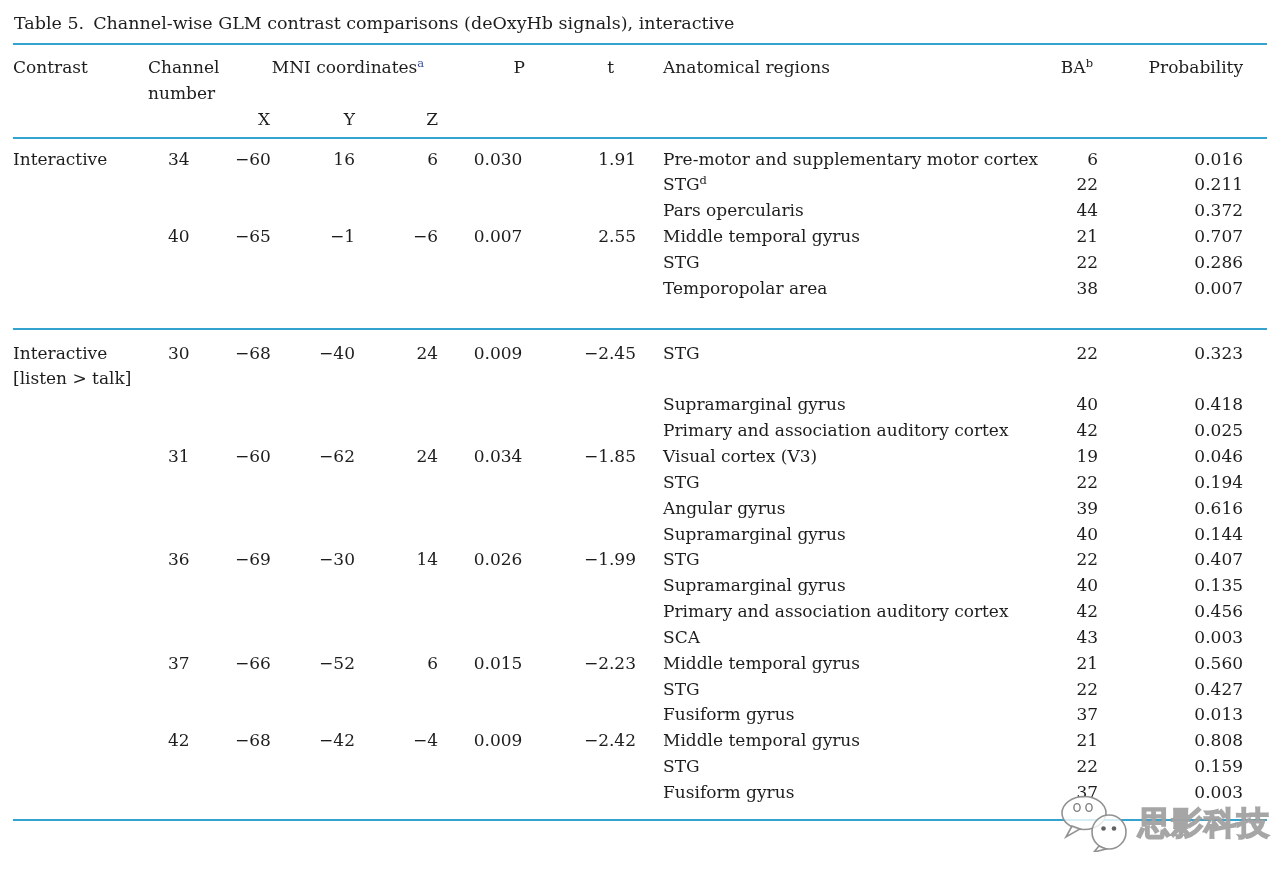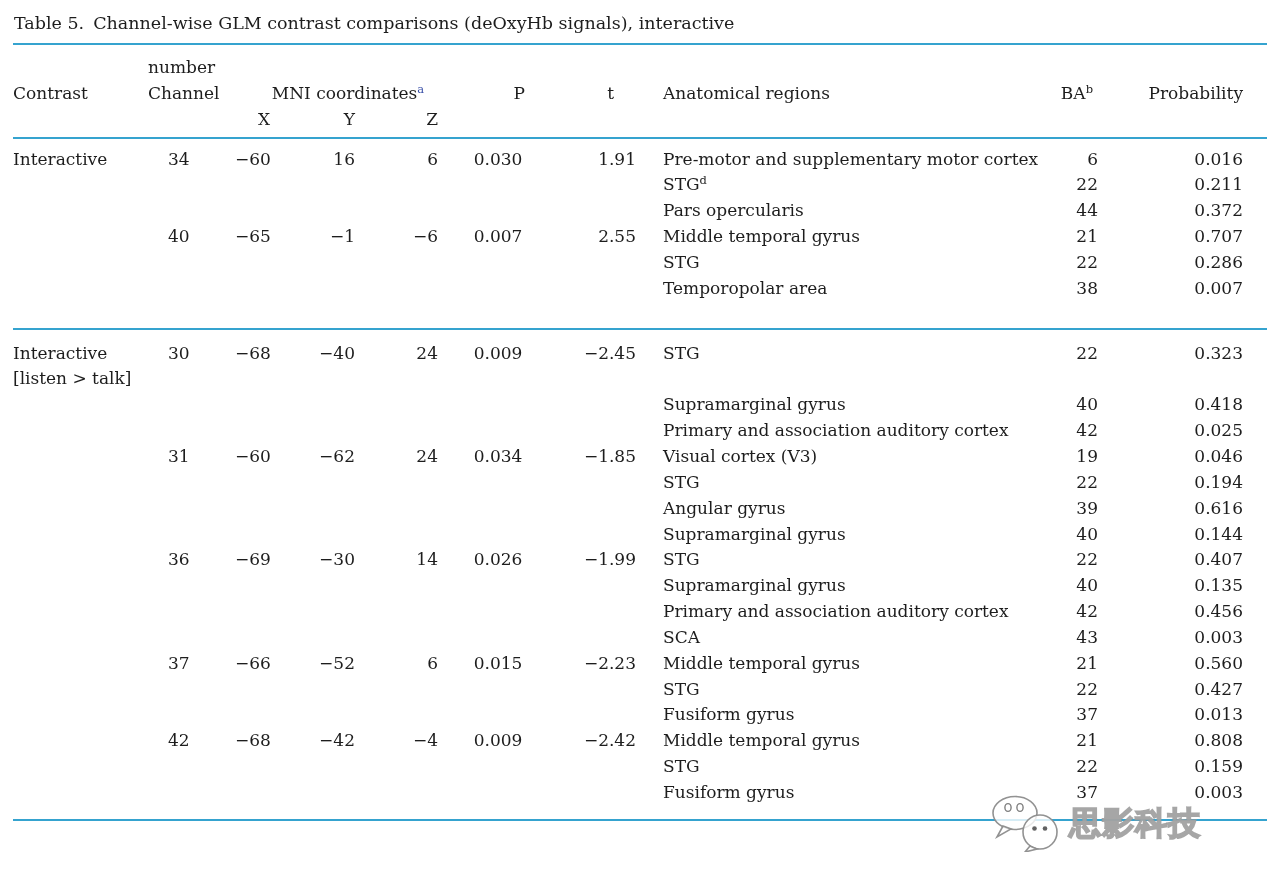--- a/index.html
+++ b/index.html
@@ -51,21 +51,21 @@
 
   .sec tr:first-child td { padding-top: 8px; }
   .sec tr:last-child td { padding-bottom: 26px; }
   #sec1 tr:first-child td { padding-top: 11px; }
   #sec1 tr:last-child td { padding-bottom: 13px; }
 
   sup { font-size: 11.5px; line-height: 0; vertical-align: 6px; }
   sup.blue { color: var(--link); }
 
   .watermark {
-    position: absolute; left: 990px; top: 794px;
+    position: absolute; left: 1059px; top: 794px;
     display: flex; align-items: center; gap: 3px;
     pointer-events: none;
   }
   .wm-logo { flex: 0 0 auto; }
   .wm-bubble { fill: rgba(255,255,255,0.80); stroke: rgba(140,140,140,0.95); stroke-width: 1.6; }
   .wm-eye-outline { fill: rgba(255,255,255,0.9); stroke: rgba(120,120,120,0.95); stroke-width: 1.4; }
   .wm-eye-dot { fill: rgba(90,90,90,0.95); stroke: none; }
   .wm-text {
     font-family: "DejaVu Sans", "Liberation Sans", sans-serif;
     font-size: 32px; font-weight: 700; letter-spacing: 1px; line-height: 1;
@@ -90,38 +90,38 @@
         <col style="width:84px">
         <col style="width:84px">
       <col style="width:112px">
         <col style="width:82px">
         <col style="width:410px">
         <col style="width:58px">
         <col style="width:162px">
     </colgroup>
     <thead>
       <tr>
-        <th></th>
-        <th class="al pl1">number</th>
-        <th colspan="3"></th>
-          <th></th>
-          <th></th>
-          <th></th>
-          <th></th>
-          <th></th>
-      </tr>
-      <tr>
         <th class="al">Contrast</th>
         <th class="al pl1">Channel</th>
         <th class="ctr" colspan="3"><span>MNI coordinates</span><sup class="blue">a</sup></th>
         <th class="ar prP">P</th>
         <th class="ar prT">t</th>
         <th class="al plR">Anatomical regions</th>
         <th class="ar prBA"><span>BA</span><sup>b</sup></th>
         <th class="ar prPr">Probability</th>
+      </tr>
+      <tr>
+        <th></th>
+        <th class="al pl1">number</th>
+        <th colspan="3"></th>
+          <th></th>
+          <th></th>
+          <th></th>
+          <th></th>
+          <th></th>
       </tr>
       <tr>
         <th></th>
           <th></th>
         <th class="ar prX">X</th>
         <th class="ar prY">Y</th>
         <th class="ar prZ">Z</th>
         <th></th>
           <th></th>
           <th></th>

